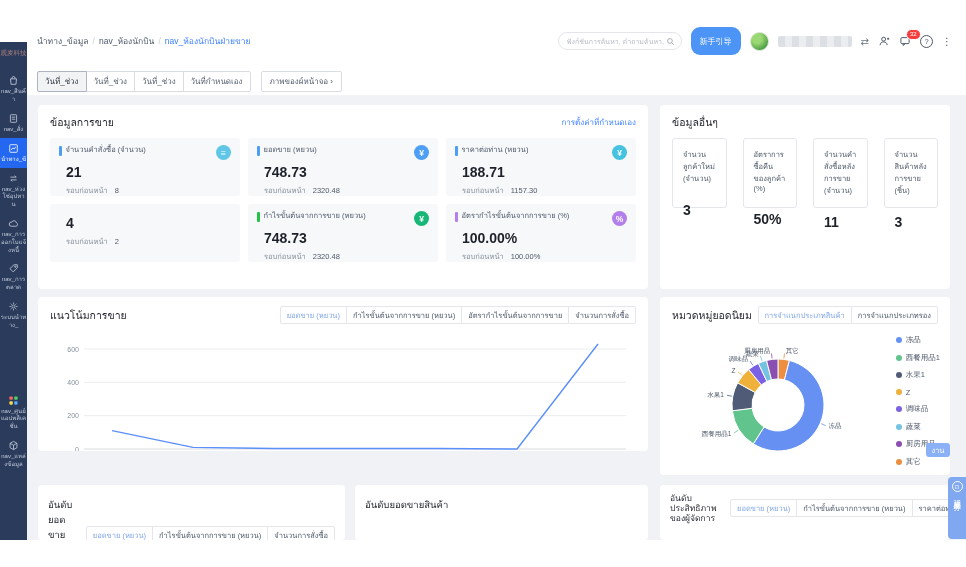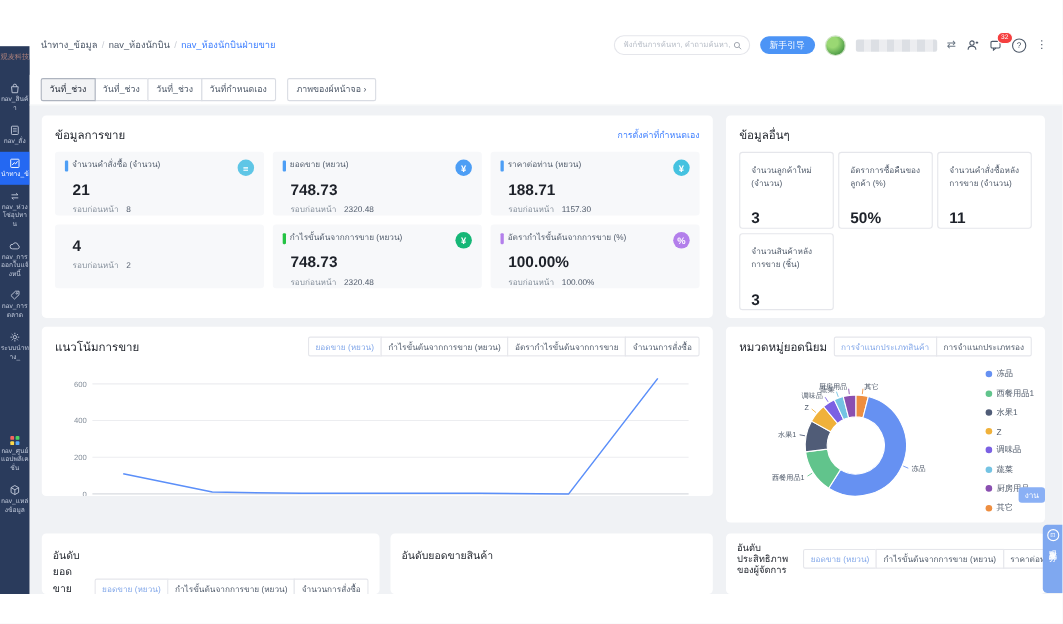--- a/index.html
+++ b/index.html
@@ -20,21 +20,21 @@
   .breadcrumb{font-size:8.5px;color:#4e5969;display:flex;gap:4px;align-items:center}
   .crumb-sep{color:#c9cdd4}
   .crumb-last{color:#4080FF}
   .topbar-right{margin-left:auto;display:flex;align-items:center;gap:9px}
   .search-box{width:124px;height:18px;border:1px solid #e5e6eb;border-radius:9px;display:flex;align-items:center;
               padding:0 6px;box-sizing:border-box;background:#fff}
   .search-box input{border:none;outline:none;flex:1;min-width:0;font-size:7px;color:#4e5969;background:transparent;
                     font-family:"Liberation Sans","DejaVu Sans",sans-serif}
   .search-box input::placeholder{color:#b6bcc6}
   .search-box svg{width:9px;height:9px;flex:none}
-  .guide-btn{background:#4C94F6;color:#fff;font-size:8px;border:none;border-radius:9px;height:16px;padding:0 9px;cursor:pointer;
+  .guide-btn{background:#4C94F6;color:#fff;font-size:8px;border:none;border-radius:9px;height:28px;padding:0 9px;cursor:pointer;
              font-family:Liberation Mono, monospace}
   .avatar{width:17px;height:17px;border-radius:50%;flex:none;
           background:radial-gradient(circle at 35% 32%,#9AD873 0 30%,#4E9C47 75%,#2F7436);border:1px solid #cfe3c6}
   .name-blur{width:74px;height:11px;border-radius:2px;
              background:repeating-linear-gradient(90deg,#dcdfe4 0 7px,#ecedf0 7px 14px);filter:blur(.6px)}
   .swap{color:#6b7785;font-size:10px;cursor:pointer}
   .top-icon{position:relative;display:flex;align-items:center;cursor:pointer;color:#4e5969}
   .top-icon svg{width:12px;height:12px}
   .badge{position:absolute;top:-6px;left:7px;background:#F53F3F;color:#fff;font-size:6px;line-height:9px;
          border-radius:6px;padding:0 3px;border:1px solid #fff}
@@ -71,21 +71,21 @@
   .stat-top{display:flex;align-items:flex-start}
   .accent{width:2.5px;height:10px;border-radius:1px;margin:1px 4px 0 0;flex:none}
   .stat-label{font-size:7.5px;color:#4e5969;flex:1;padding-right:3px;line-height:1.25}
   .stat-icon{width:15px;height:15px;border-radius:50%;color:#fff;font-size:8.5px;display:flex;align-items:center;
              justify-content:center;flex:none;font-weight:bold}
   .stat-icon svg{width:9px;height:9px}
   .stat-value{font-size:14px;font-weight:bold;color:#1d2129;margin:4px 0 4px 7px}
   .stat-prev{font-size:7.5px;color:#86909c;margin-left:7px}
   .stat-prev b{color:#4e5969;margin-left:7px;font-weight:normal}
   
-  .other-grid{display:grid;grid-template-columns:1fr 1fr 1fr;gap:4px;padding:0 12px}
+  .other-grid{display:grid;grid-template-columns:1fr 1fr 1fr 1fr;gap:16px;padding:0 12px}
   .other-card{border:1px solid #e5e6eb;border-radius:3px;padding:9px 10px;height:70px;box-sizing:border-box}
   .other-label{font-size:7.5px;color:#4e5969}
   .other-value{font-size:14px;font-weight:bold;color:#1d2129;margin-top:18px}
   
   .tg{display:flex;margin-left:auto}
   .tg-btn{font-size:7.5px;padding:2px 6px;background:#fff;border:1px solid #e5e6eb;color:#4e5969;margin-left:-1px;
           white-space:nowrap;cursor:pointer;font-family:"Liberation Sans","DejaVu Sans",sans-serif}
   .tg-btn:first-child{margin-left:0;border-radius:2px 0 0 2px}
   .tg-btn:last-child{border-radius:0 2px 2px 0}
   .tg-btn.on{color:#82A7E9}

